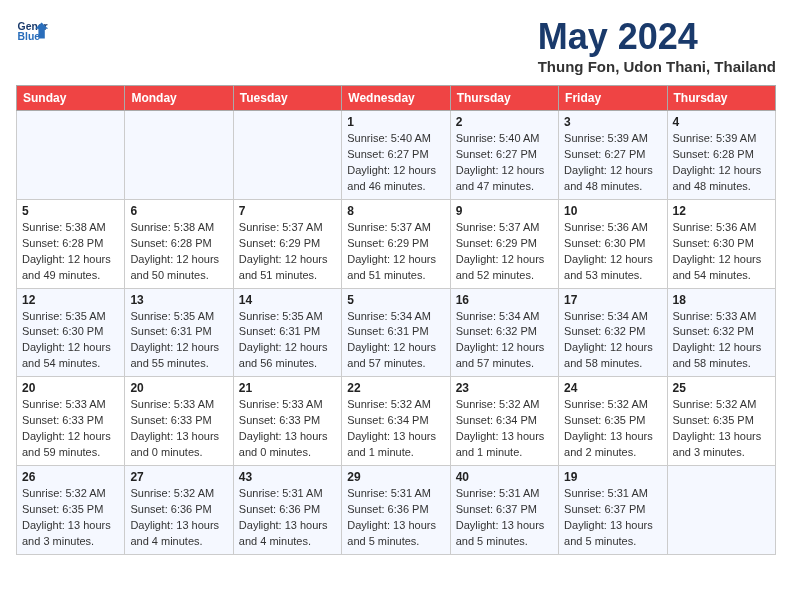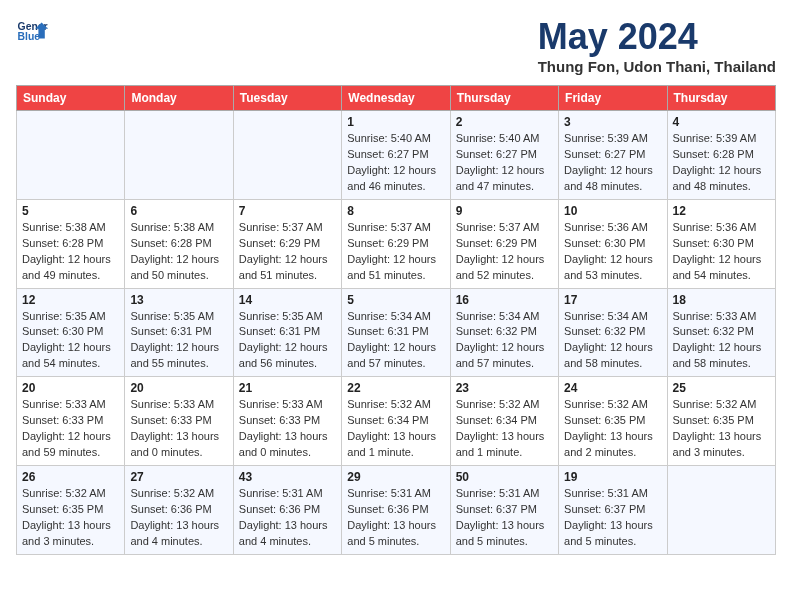--- a/index.html
+++ b/index.html
@@ -325,21 +325,21 @@
 and 4 minutes.</div>
         </td>
         <td>
           <div class="day-number">29</div>
           <div class="day-info" style="white-space: pre-line;">Sunrise: 5:31 AM
 Sunset: 6:36 PM
 Daylight: 13 hours
 and 5 minutes.</div>
         </td>
         <td>
-          <div class="day-number">50</div>
+          <div class="day-number">40</div>
           <div class="day-info" style="white-space: pre-line;">Sunrise: 5:31 AM
 Sunset: 6:37 PM
 Daylight: 13 hours
 and 5 minutes.</div>
         </td>
         <td>
           <div class="day-number">19</div>
           <div class="day-info" style="white-space: pre-line;">Sunrise: 5:31 AM
 Sunset: 6:37 PM
 Daylight: 13 hours

